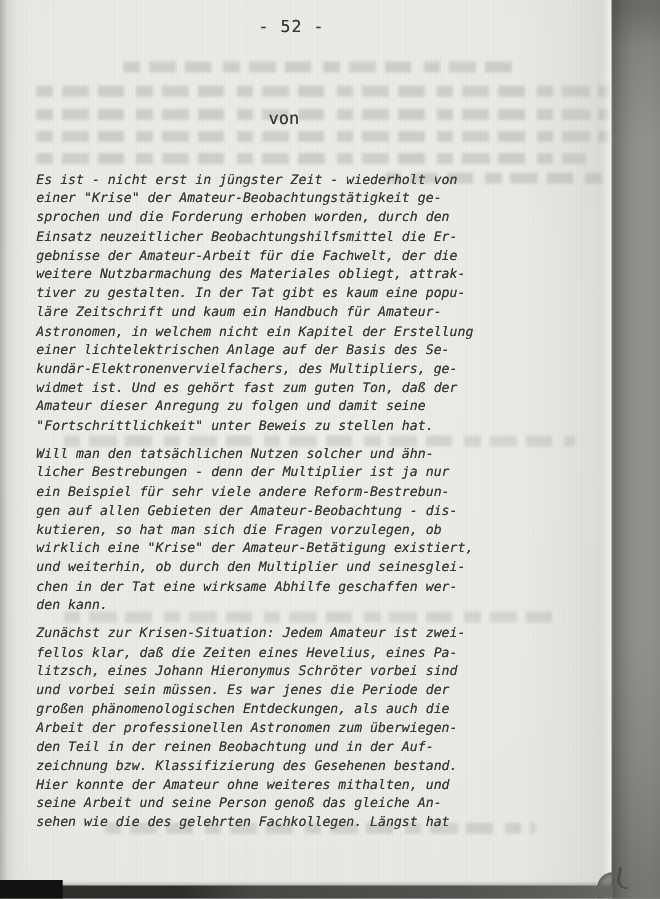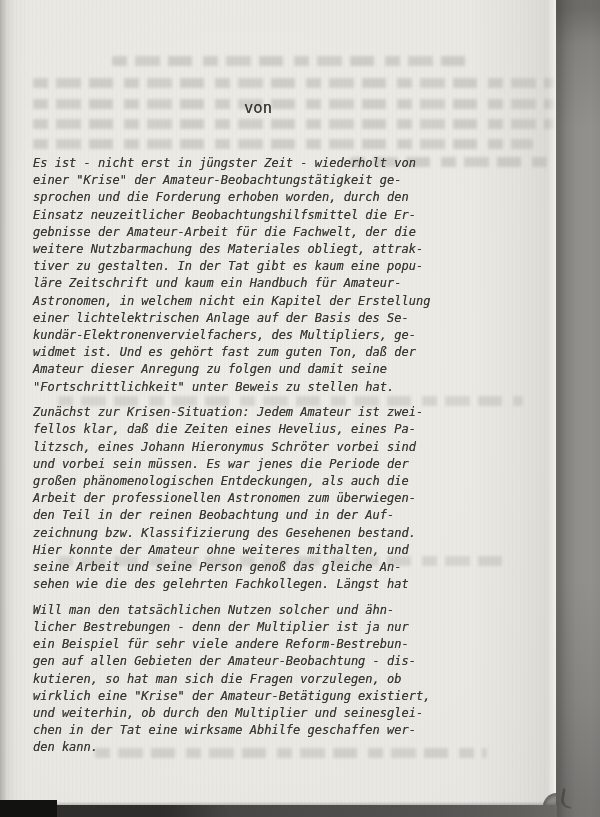--- a/index.html
+++ b/index.html
@@ -141,58 +141,59 @@
     <div class="bleed bl-1"></div>
     <div class="bleed bl-2"></div>
     <div class="bleed bl-3"></div>
     <div class="bleed bl-4"></div>
     <div class="bleed bl-5"></div>
     <div class="bleed bl-6"></div>
     <div class="bleed bl-7"></div>
     <div class="bleed bl-8"></div>
     <div class="bleed bl-9"></div>
 
+    <div class="pagenum ink">- 52 -</div>
 
     <div class="byline ink">von</div>
 
     <div class="body-text ink">
       <p class="para">Es ist - nicht erst in jüngster Zeit - wiederholt von
 einer "Krise" der Amateur-Beobachtungstätigkeit ge-
 sprochen und die Forderung erhoben worden, durch den
 Einsatz neuzeitlicher Beobachtungshilfsmittel die Er-
 gebnisse der Amateur-Arbeit für die Fachwelt, der die
 weitere Nutzbarmachung des Materiales obliegt, attrak-
 tiver zu gestalten. In der Tat gibt es kaum eine popu-
 läre Zeitschrift und kaum ein Handbuch für Amateur-
 Astronomen, in welchem nicht ein Kapitel der Erstellung
 einer lichtelektrischen Anlage auf der Basis des Se-
 kundär-Elektronenvervielfachers, des Multipliers, ge-
 widmet ist. Und es gehört fast zum guten Ton, daß der
 Amateur dieser Anregung zu folgen und damit seine
 "Fortschrittlichkeit" unter Beweis zu stellen hat.</p>
+      <p class="para">Will man den tatsächlichen Nutzen solcher und ähn-
+licher Bestrebungen - denn der Multiplier ist ja nur
+ein Beispiel für sehr viele andere Reform-Bestrebun-
+gen auf allen Gebieten der Amateur-Beobachtung - dis-
+kutieren, so hat man sich die Fragen vorzulegen, ob
+wirklich eine "Krise" der Amateur-Betätigung existiert,
+und weiterhin, ob durch den Multiplier und seinesglei-
+chen in der Tat eine wirksame Abhilfe geschaffen wer-
+den kann.</p>
       <p class="para">Zunächst zur Krisen-Situation: Jedem Amateur ist zwei-
 fellos klar, daß die Zeiten eines Hevelius, eines Pa-
 litzsch, eines Johann Hieronymus Schröter vorbei sind
 und vorbei sein müssen. Es war jenes die Periode der
 großen phänomenologischen Entdeckungen, als auch die
 Arbeit der professionellen Astronomen zum überwiegen-
 den Teil in der reinen Beobachtung und in der Auf-
 zeichnung bzw. Klassifizierung des Gesehenen bestand.
 Hier konnte der Amateur ohne weiteres mithalten, und
 seine Arbeit und seine Person genoß das gleiche An-
 sehen wie die des gelehrten Fachkollegen. Längst hat</p>
-      <p class="para">Will man den tatsächlichen Nutzen solcher und ähn-
-licher Bestrebungen - denn der Multiplier ist ja nur
-ein Beispiel für sehr viele andere Reform-Bestrebun-
-gen auf allen Gebieten der Amateur-Beobachtung - dis-
-kutieren, so hat man sich die Fragen vorzulegen, ob
-wirklich eine "Krise" der Amateur-Betätigung existiert,
-und weiterhin, ob durch den Multiplier und seinesglei-
-chen in der Tat eine wirksame Abhilfe geschaffen wer-
-den kann.</p>
     </div>
 
     <div class="bright-edge"></div>
     <div class="corner-curve"></div>
   </div>
 
   <div class="right-band"></div>
   <div class="bottom-band"></div>
   <div class="corner-black"></div>
   <div class="page-hook"></div>

